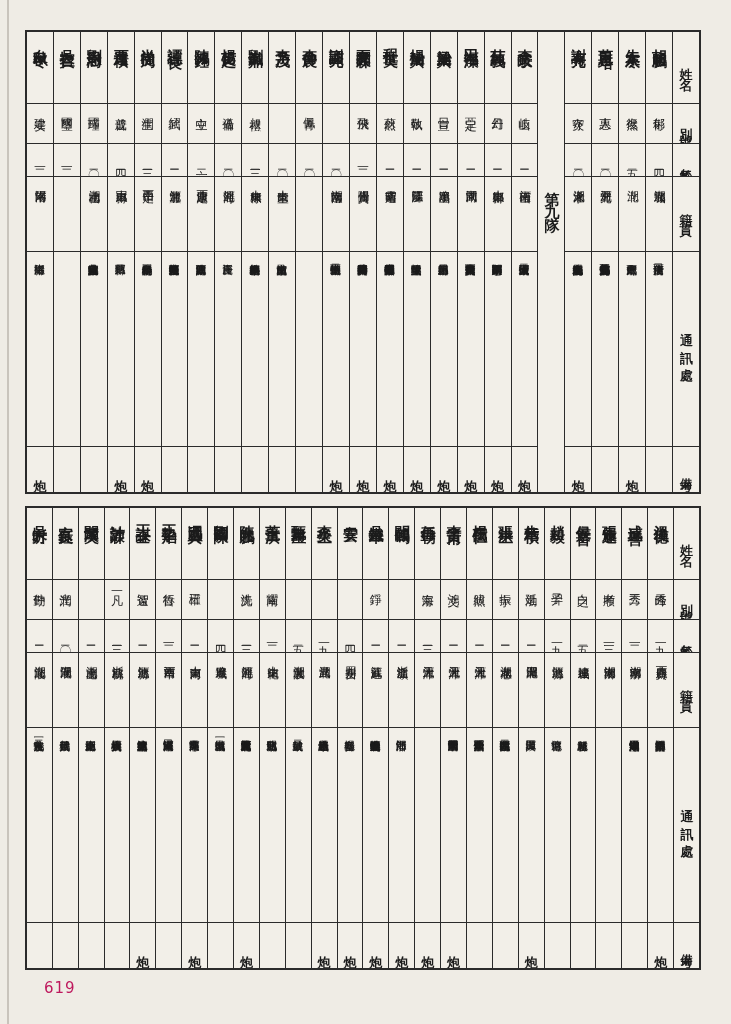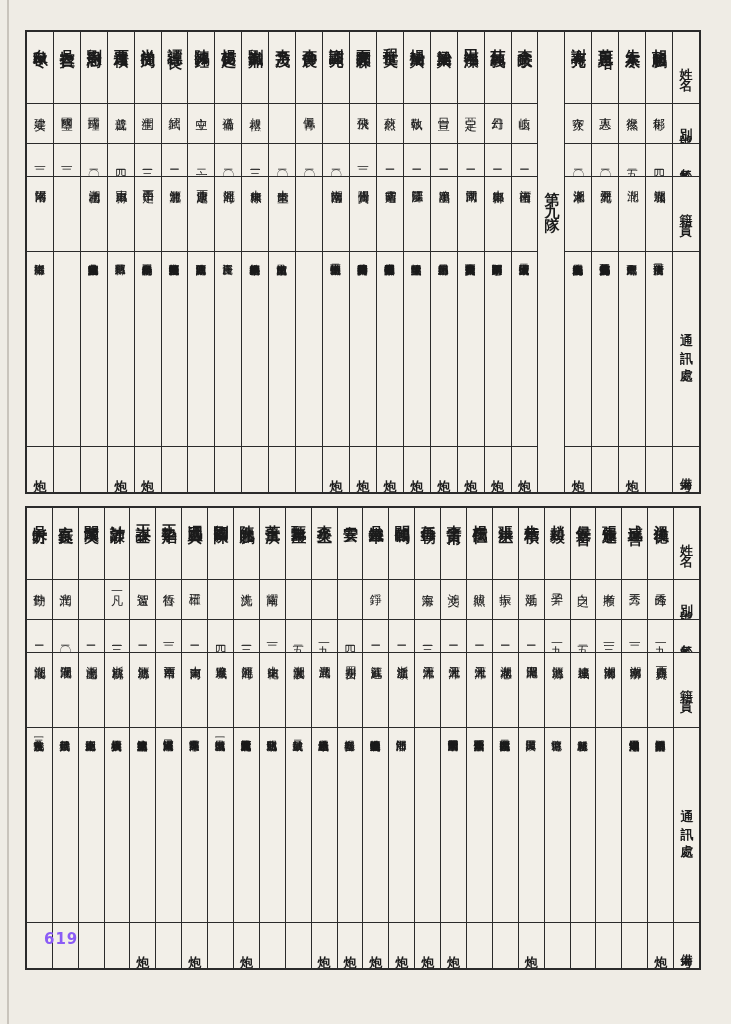--- a/index.html
+++ b/index.html
@@ -33,21 +33,21 @@
   .c-addr .vtext{font-size:10.5px;line-height:12px}
   .c-note .vtext{font-size:13px;font-weight:600}
   .hdr{align-items:center;justify-content:center;padding-top:0}
   .hdr .vtext{font-size:13px;font-weight:600;letter-spacing:6px}
   .c-name.hdr .vtext{font-size:13px;letter-spacing:10px}
   .c-origin.hdr .vtext{letter-spacing:10px}
   .c-addr.hdr .vtext{letter-spacing:18px;font-size:13px}
   .c-age.hdr .vtext,.c-note.hdr .vtext{letter-spacing:2px;font-size:12px}
   .c-group{flex:1;border-bottom:none;justify-content:center;padding-top:148px}
   .group-col .vtext{font-size:15px;letter-spacing:12px;font-weight:600}
-  .pagenum{position:absolute;left:44px;top:930px;font-size:15px;color:#8b5cf6;letter-spacing:1px;font-weight:bold;}
+  .pagenum{position:absolute;left:44px;top:979px;font-size:15px;color:#be185d;letter-spacing:1px;}
 </style>
 </head>
 <body>
 
 <div class="page">
   <div class="scan-edge"></div>
   <div class="rtable" id="table-top">
       <div class="col header-col">
         <div class="cell c-name hdr">
           <div class="vtext">姓名</div>

